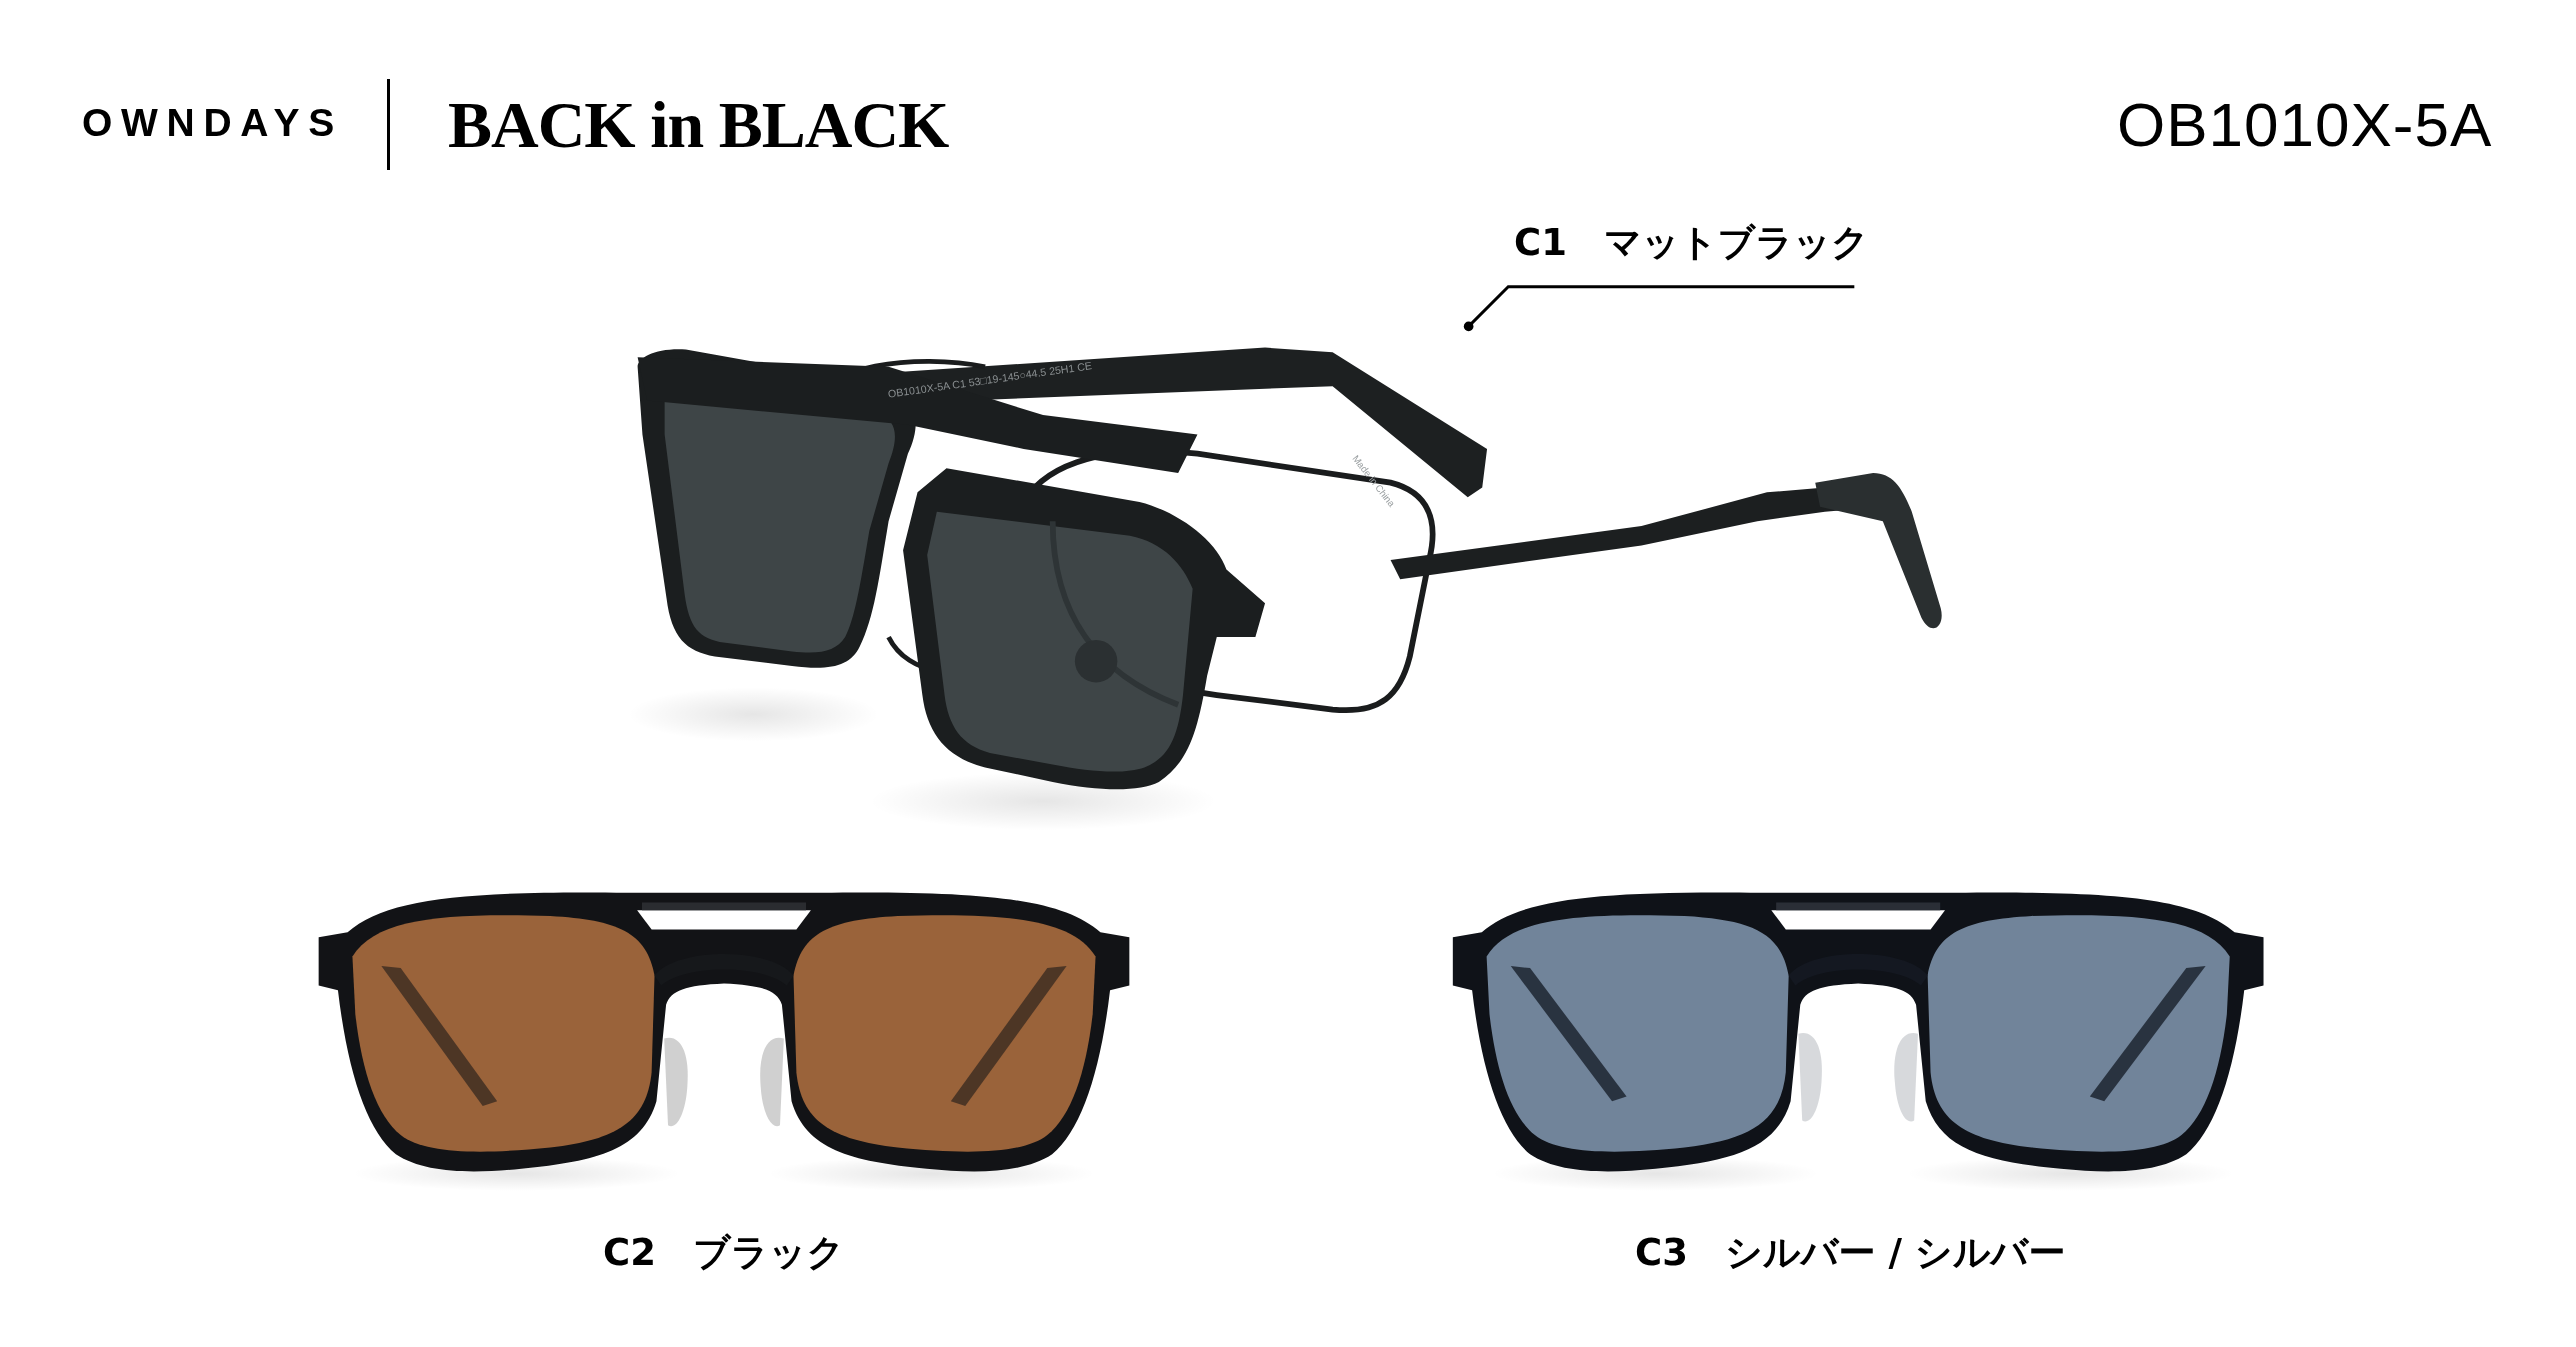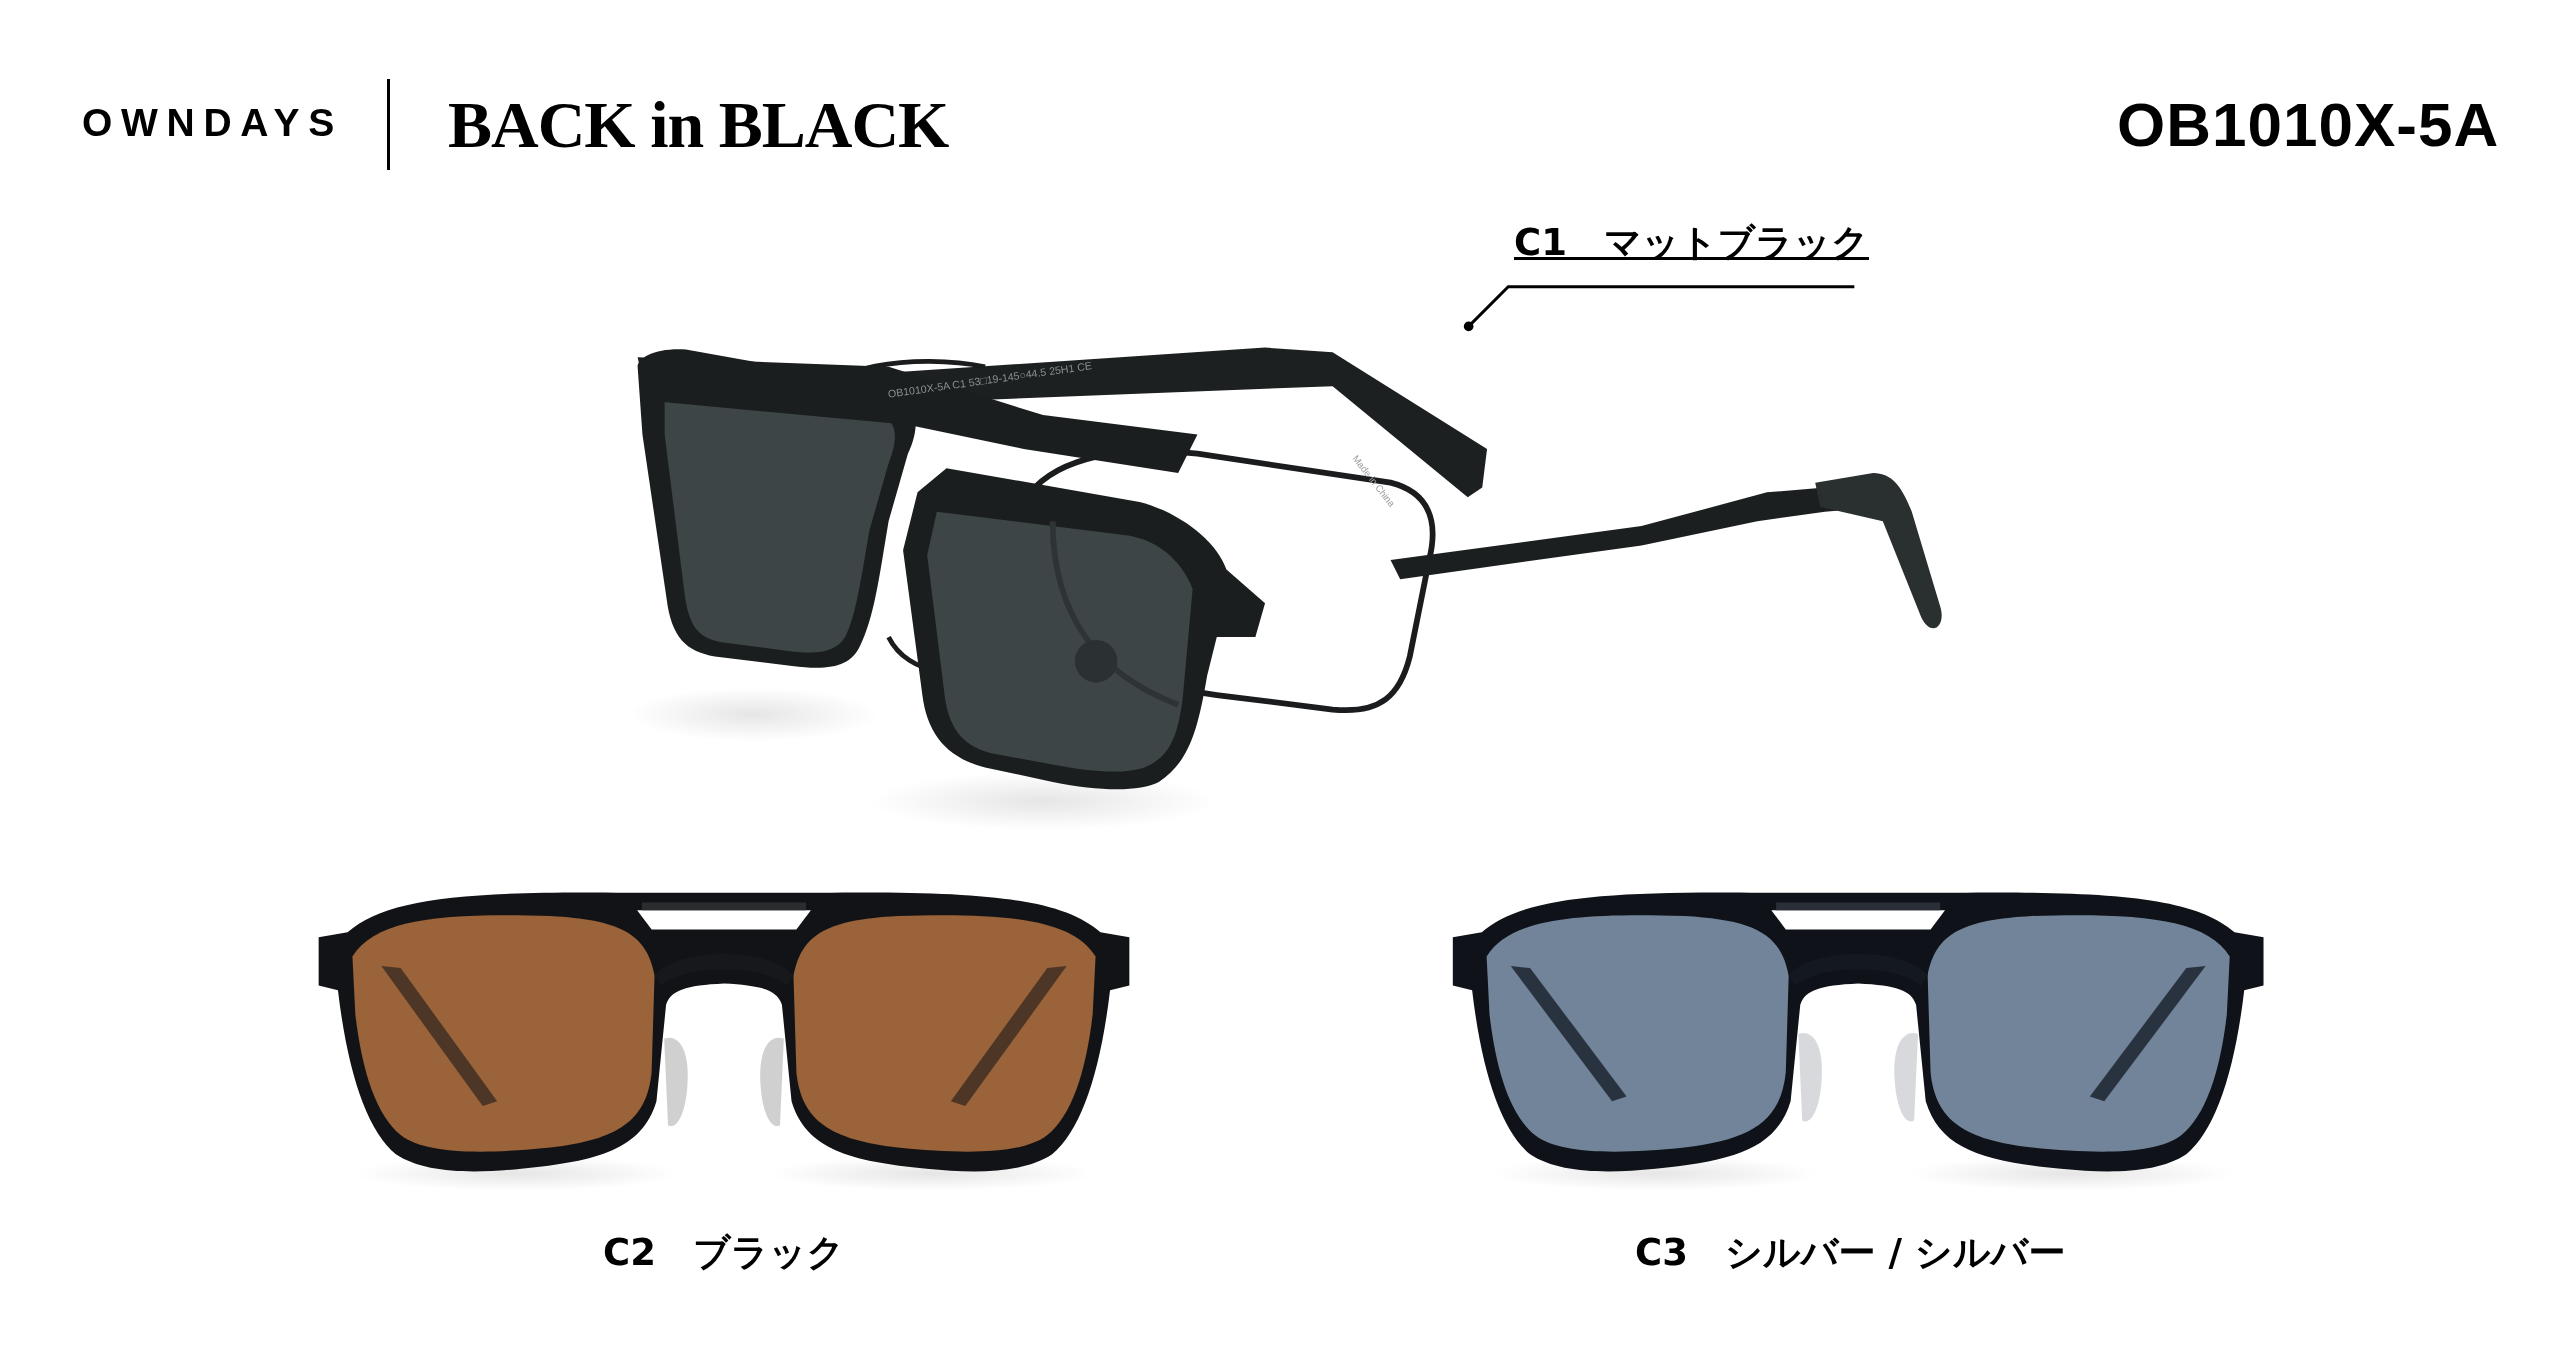--- a/index.html
+++ b/index.html
@@ -1,23 +1,23 @@
 <!DOCTYPE html>
 <html><head>
 <meta charset="utf-8">
 <style>
   html, body { margin:0; padding:0; background:#ffffff; }
   body { width:2576px; height:1348px; position:relative; overflow:hidden; font-family:"Liberation Sans", sans-serif; color:#000; }
   .abs { position:absolute; }
   .brand { left:82px; top:102px; font-family:"Liberation Sans", sans-serif; font-weight:700; font-size:39px; letter-spacing:8.7px; line-height:42px;text-align:center; }
   .divider { left:387px; top:79px; width:2.9px; height:91px; background:#000; }
   .collection { left:448px; top:93px; font-family:"Liberation Serif", serif; font-weight:700; font-size:66px; line-height:64px; letter-spacing:-1px; }
-  .model { left:2117px; top:93px; font-family:"Liberation Sans", sans-serif; font-weight:700; font-size:62px; line-height:64px; letter-spacing:1px;text-align:center; }
+  .model { left:2117px; top:93px; font-family:"Liberation Sans", sans-serif; font-weight:400; font-size:62px; line-height:64px; letter-spacing:1px;text-align:center; }
   .label { font-family:"DejaVu Sans", sans-serif; font-weight:700; font-size:37px; line-height:42px; white-space:pre; }
-  .c1-label { left:1514px; top:222px;text-decoration:underline; }
+  .c1-label { left:1514px; top:222px; }
   .c2-label { left:603px; top:1232px; }
   .c3-label { left:1635px; top:1232px; }
   .callout { left:1458px; top:280px; width:406px; height:58px; }
   .product { position:absolute; }
 </style>
 </head>
 <body>
 
 <div class="abs brand">OWNDAYS</div>
 <div class="abs divider"></div>

